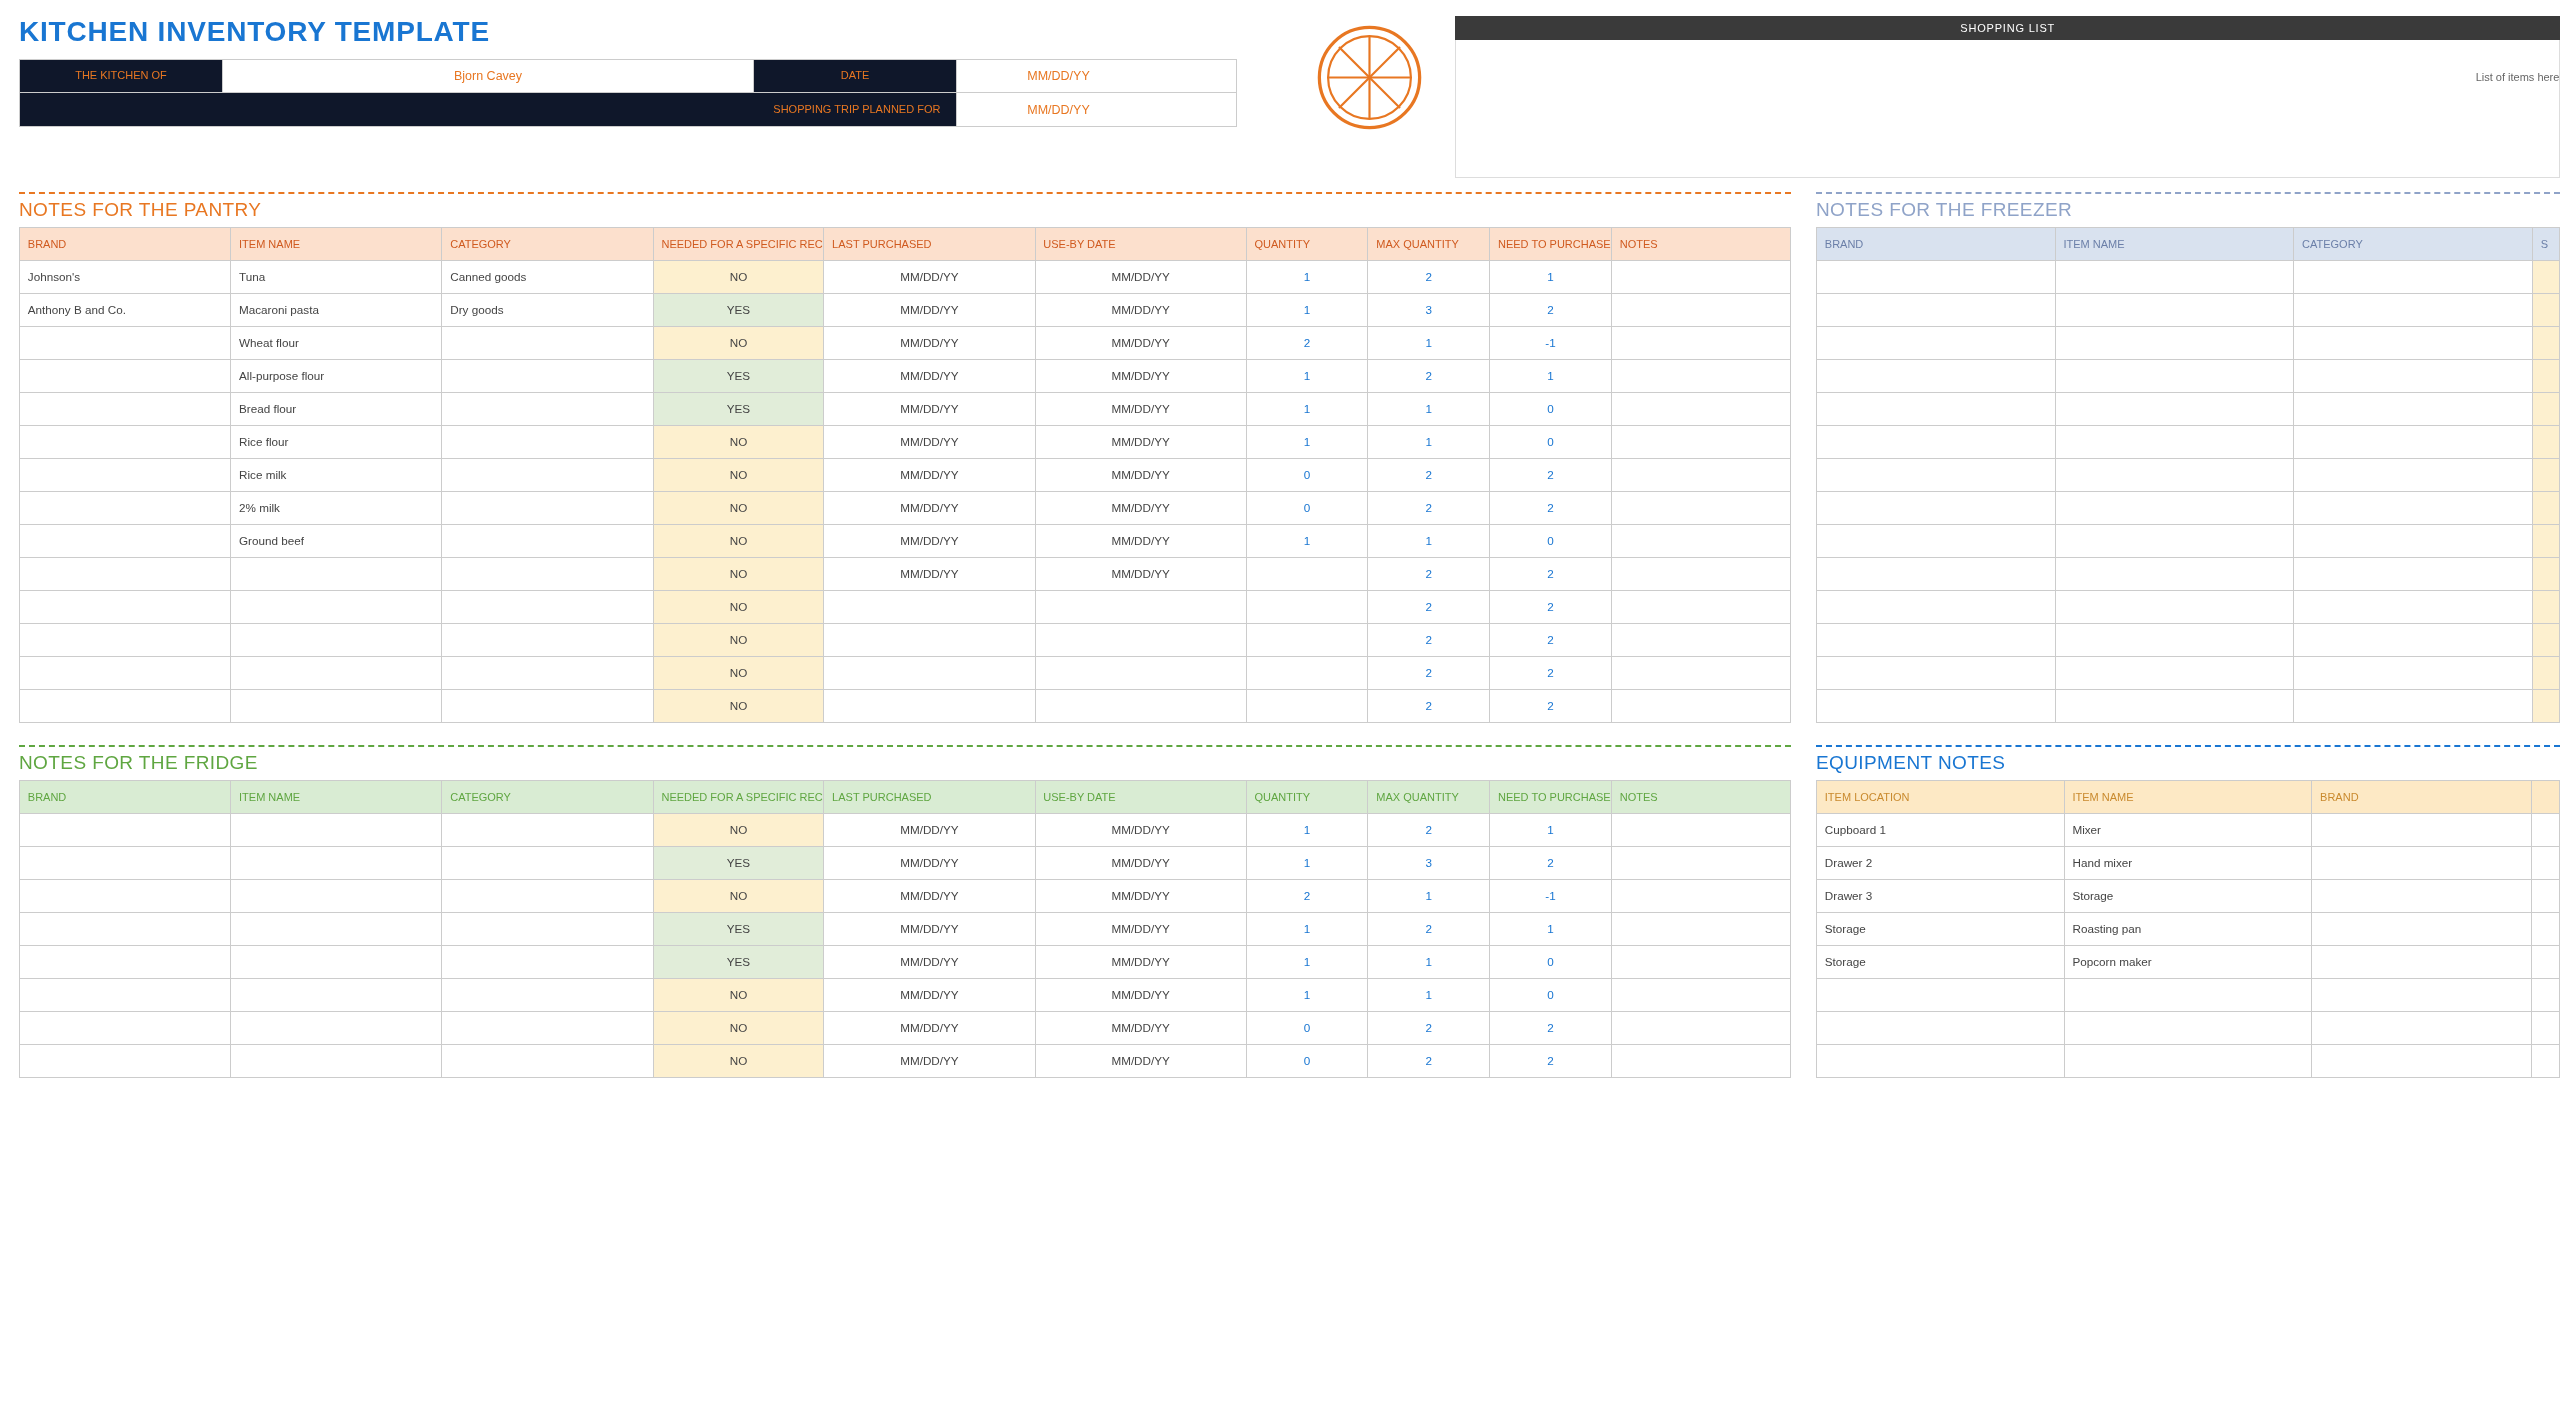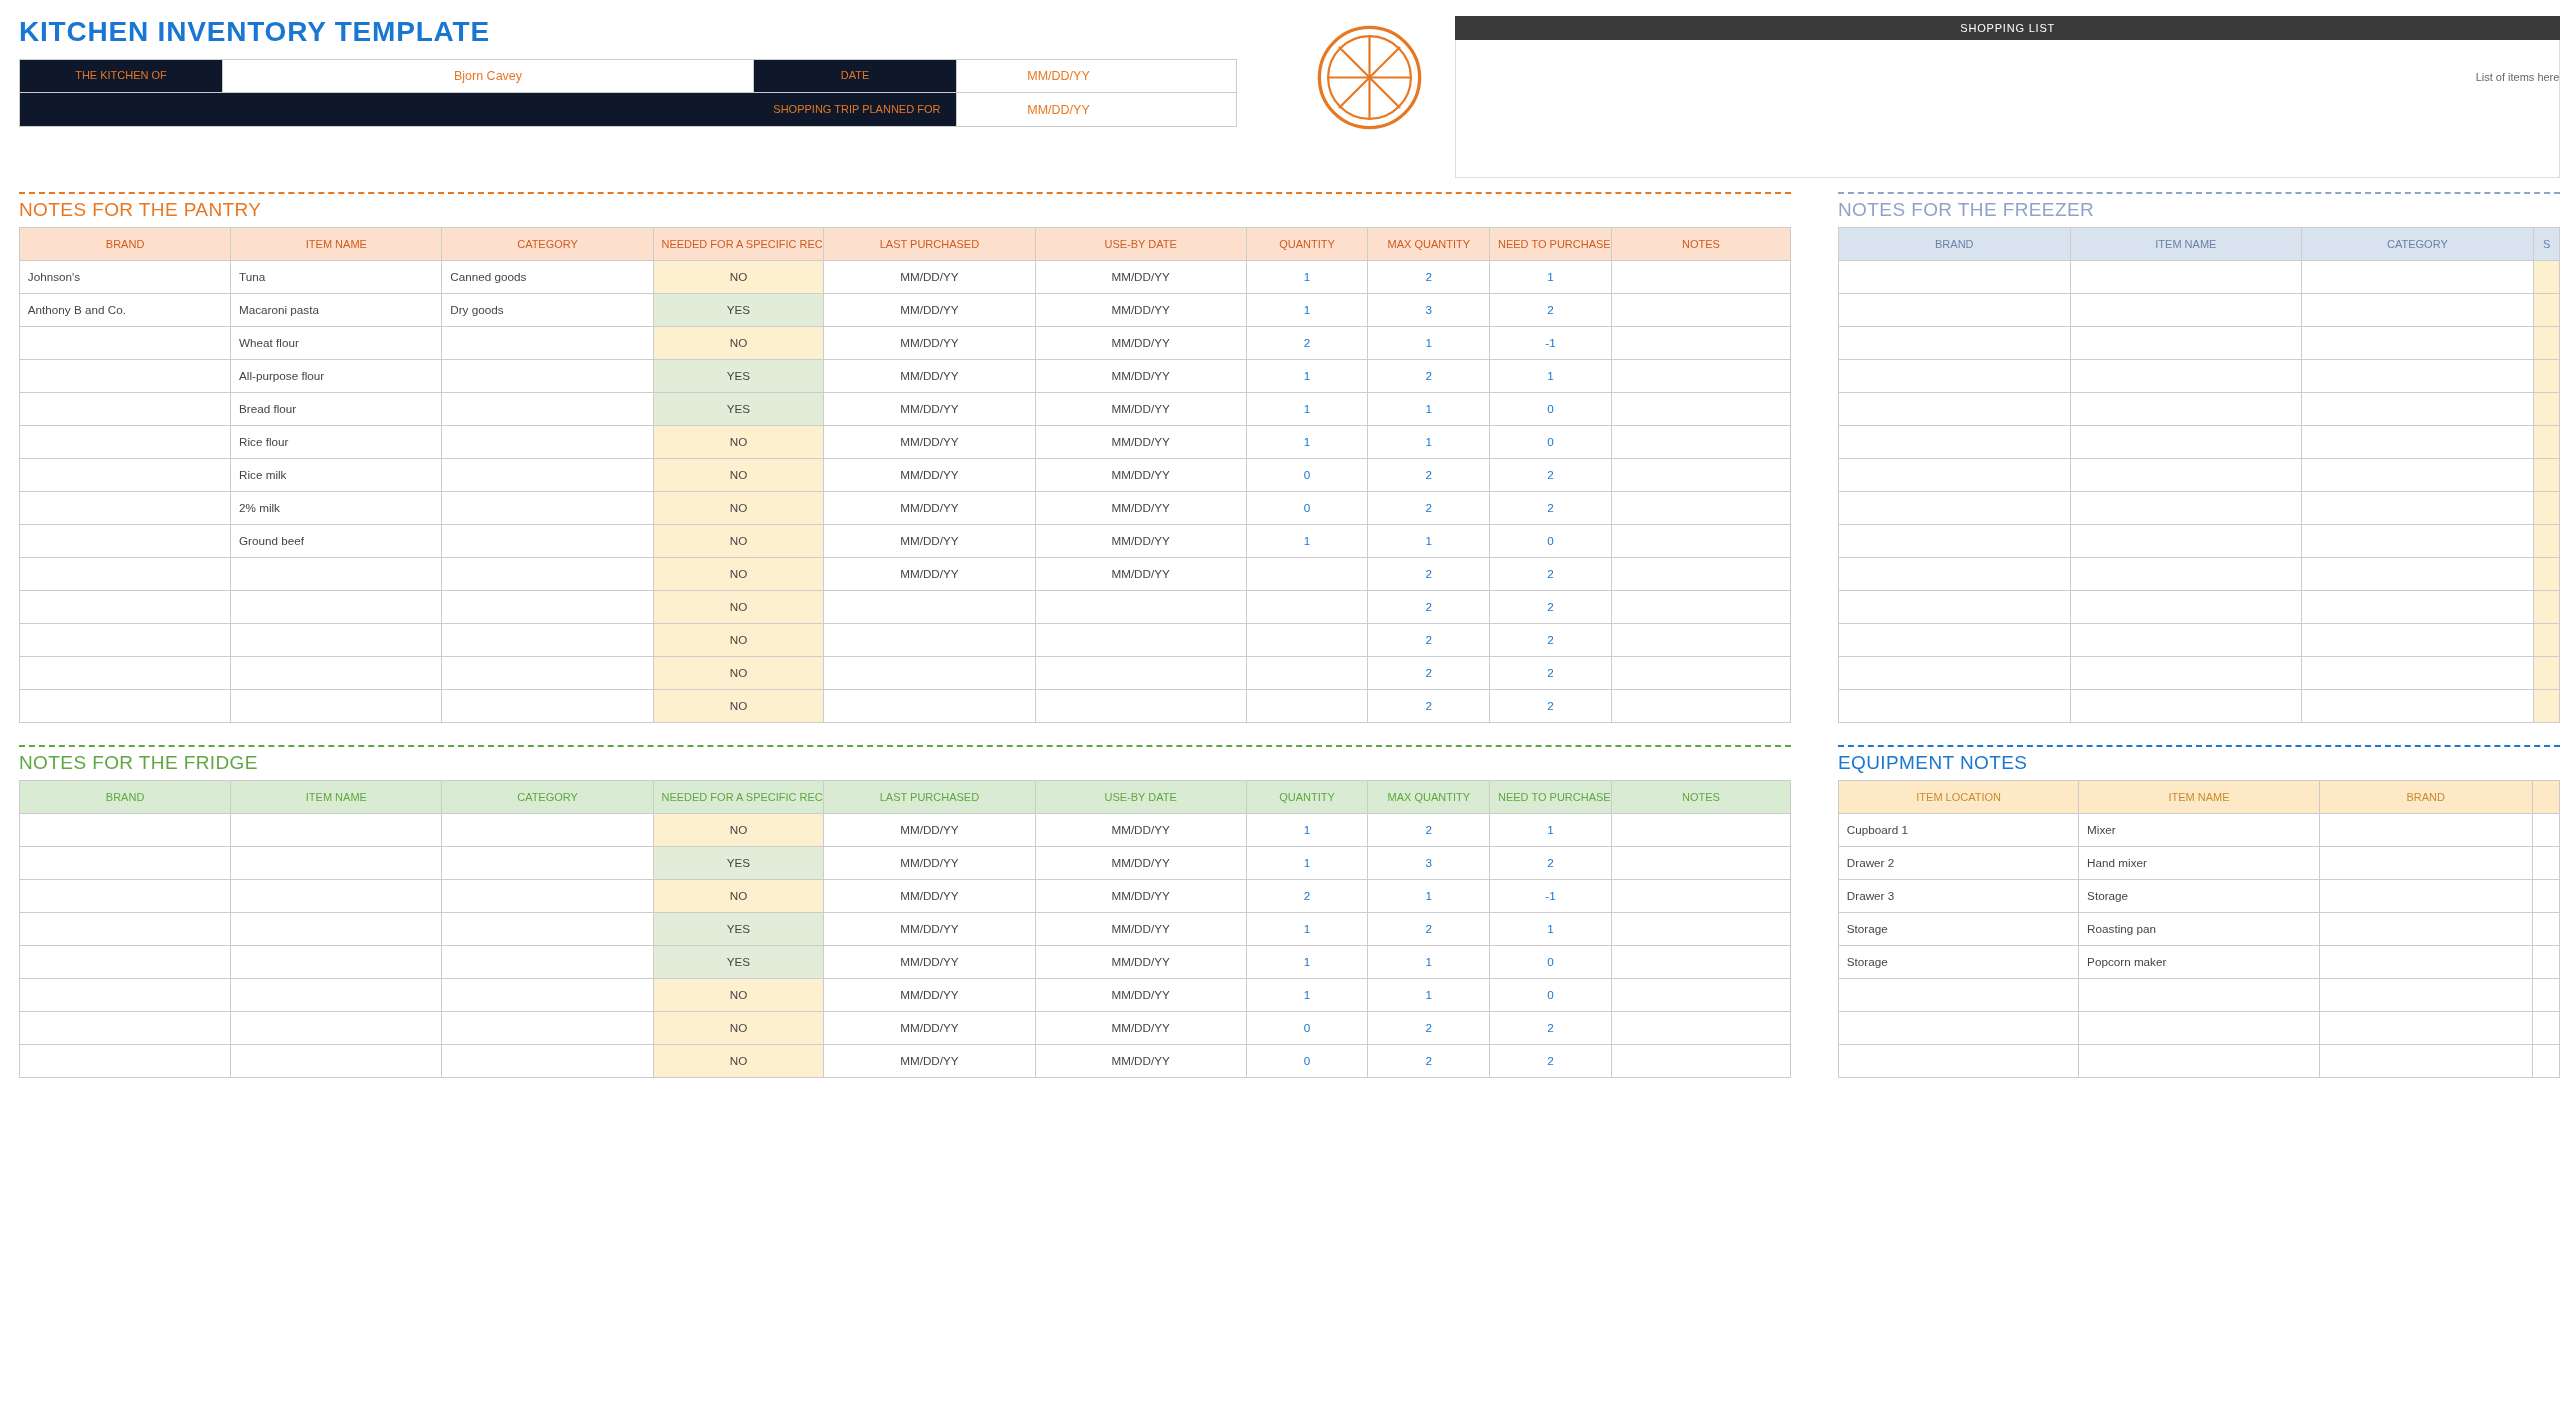--- a/index.html
+++ b/index.html
@@ -11,33 +11,33 @@
 .info-cell{padding:9.4px 11px;border-right:0.8px solid #ccc;font-size:12.5px;text-align:center}
 .info-cell:last-child{border-right:none}
 .info-lbl{background:#0f172a;color:#e87722;font-size:11px}
 .info-val{color:#e87722}
 .info-row2{display:grid;grid-template-columns:937px 203px;border:0.8px solid #ccc;border-top:none}
 .info-row2 .info-lbl{text-align:right;padding-right:15.6px}
 .orange-icon{margin-left:47px;margin-top:7.8px}
 .shopping{flex:1}
 .shop-hdr{background:#3a3a3a;color:#fff;text-align:center;padding:6.2px;font-size:11px;letter-spacing:0.8px}
 .shop-body{border:0.8px solid #ddd;border-top:none;text-align:right;padding:31px 0 94px;font-size:11px;color:#666}
-.main{display:flex;gap:47px}
+.main{display:flex;gap:25px}
 .col-left{flex:0 0 1772px}
 .col-right{flex:1}
 .section{margin-bottom:22px}
 .dash{border-top:2.3px dashed;margin-bottom:4.7px}
 .sec-title{font-size:19px;font-weight:400;margin-bottom:6.2px;letter-spacing:0.4px}
 .pantry .dash{border-color:#e87722}.pantry .sec-title{color:#e87722}
 .fridge .dash{border-color:#5fa641}.fridge .sec-title{color:#5fa641}
 .freezer .dash{border-color:#8fa3c8}.freezer .sec-title{color:#8fa3c8}
 .equip .dash{border-color:#1976d2}.equip .sec-title{color:#1976d2}
 table{width:100%;border-collapse:collapse;table-layout:fixed}
 th,td{border:0.8px solid #ccc;padding:6.2px 7.8px;font-size:11.7px;height:33px;white-space:nowrap;overflow:hidden}
-th{font-weight:400;text-align:center;font-size:11px}
+th{font-weight:400;text-align:left;font-size:11px}
 .pantry th{background:#fce0cd;color:#d05a1f}
 .fridge th{background:#d9ecd3;color:#5fa641}
 .freezer th{background:#d9e2ef;color:#6b7fa8}
 .equip th{background:#fde9c5;color:#c98a2e}
 td{background:#fff;text-align:left}
 .ctr{text-align:center}
 .num{text-align:center;color:#1976d2}
 .yn-no{background:#fdf0cf;text-align:center}
 .yn-yes{background:#e1edd9;text-align:center}
 .c-brand{width:203px}.c-item{width:203px}.c-cat{width:203px}.c-recipe{width:164px}.c-date{width:203px}.c-qty{width:117px}.c-notes{width:172px}

